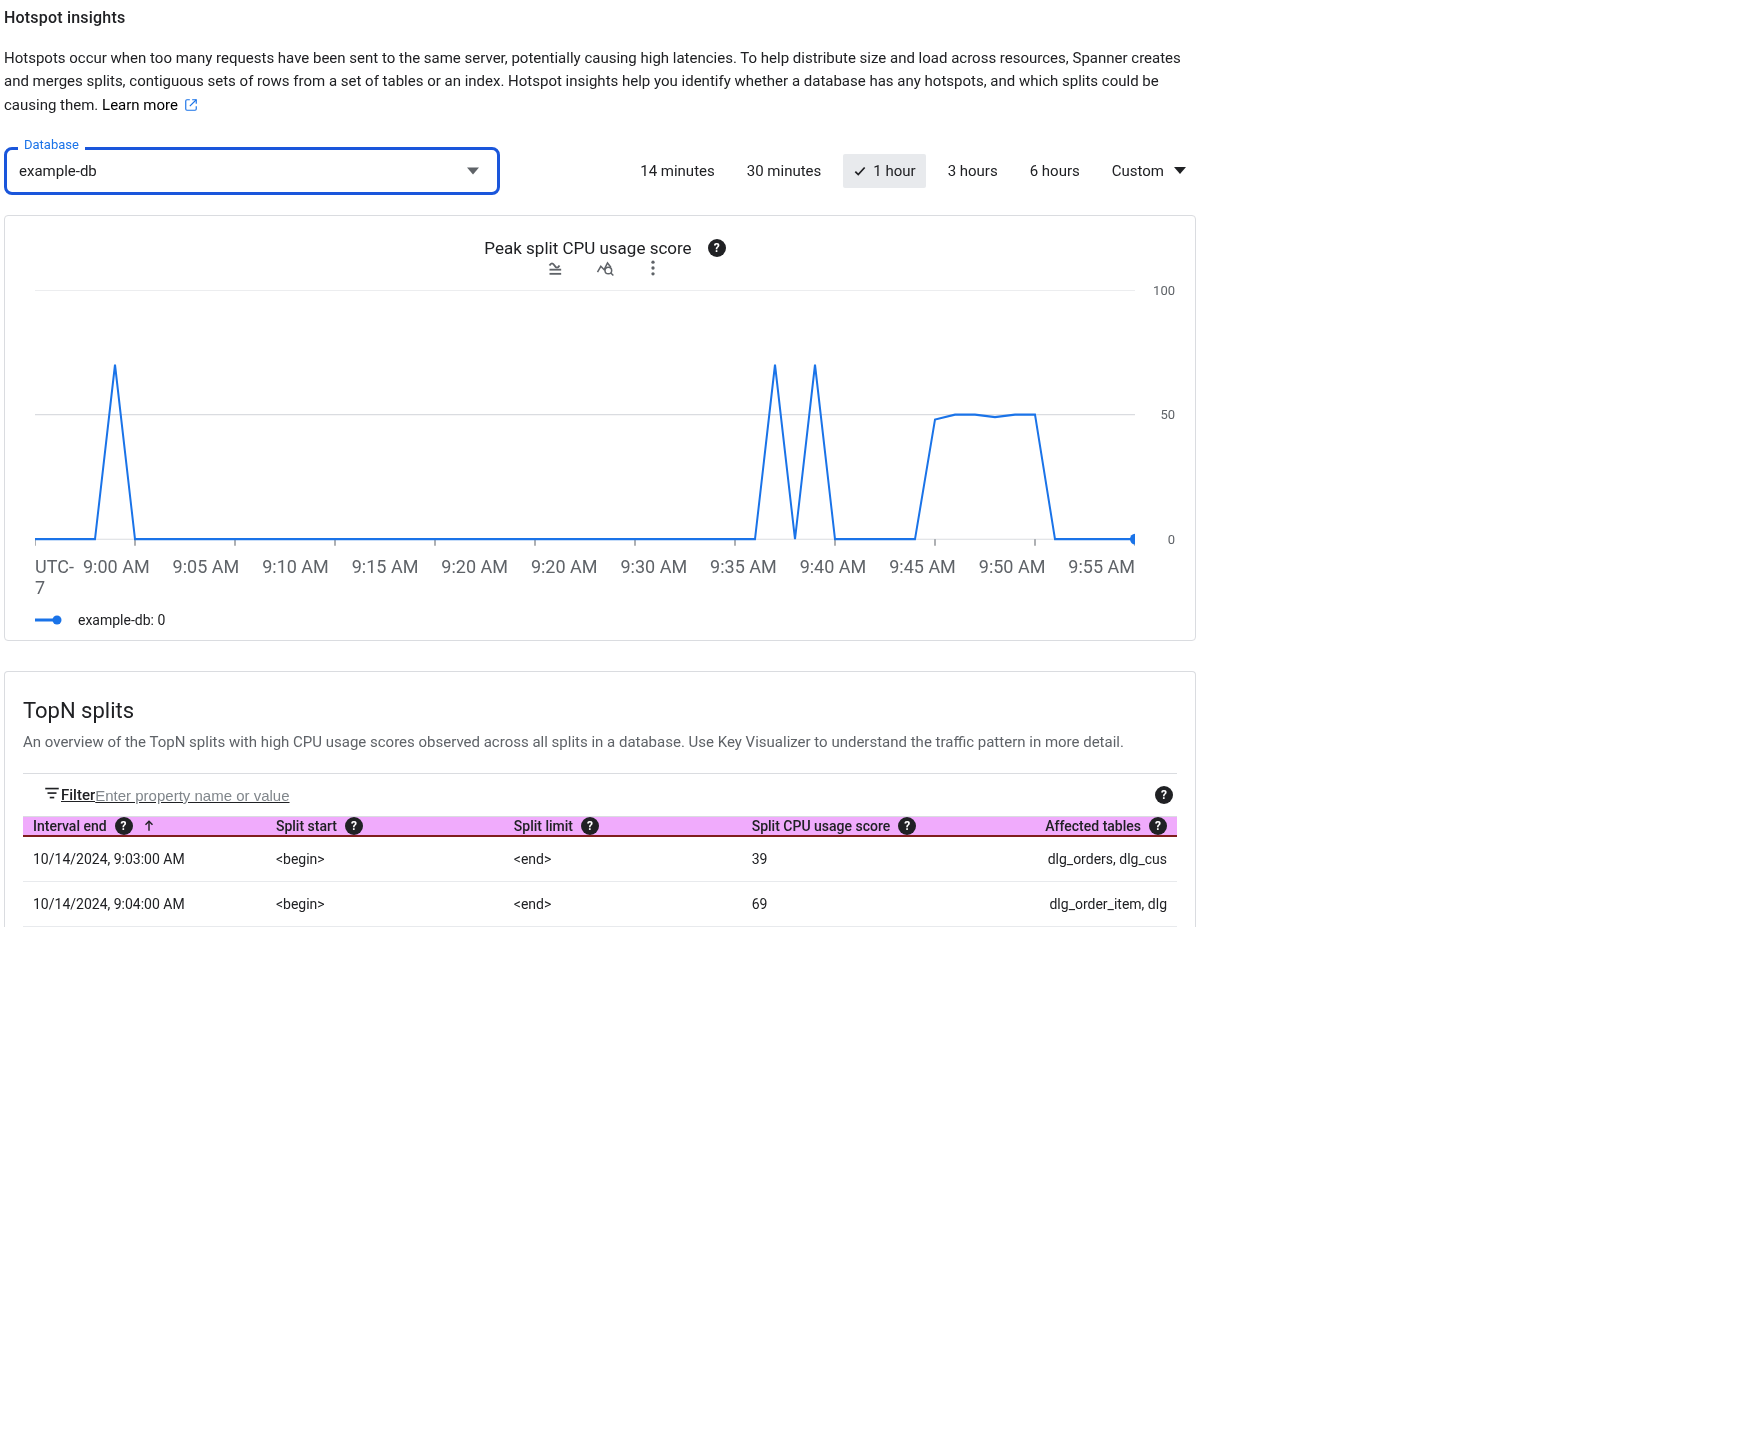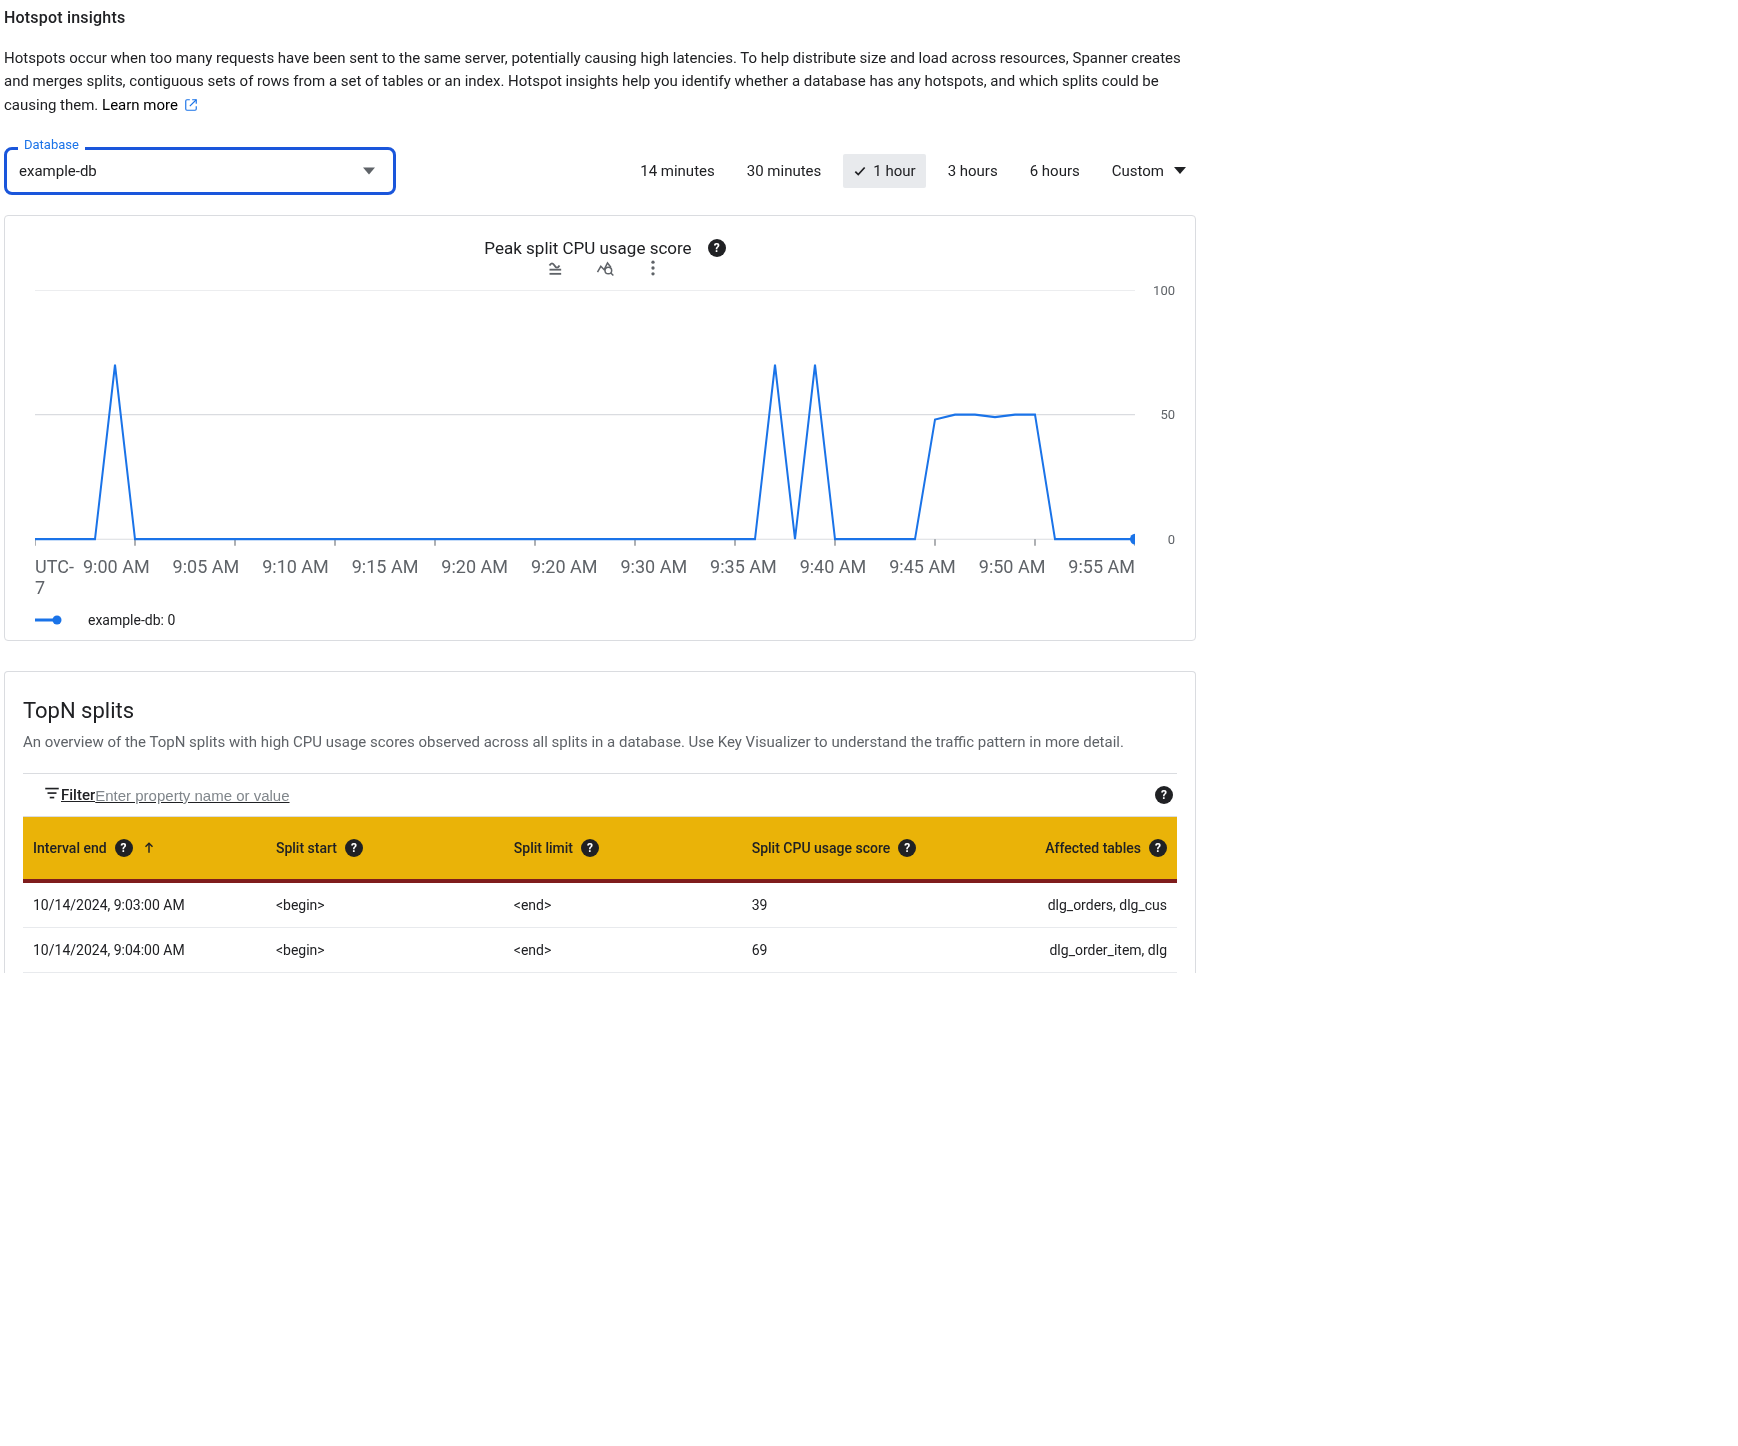--- a/index.html
+++ b/index.html
@@ -33,21 +33,21 @@
   .controls-row {
     display: flex;
     align-items: center;
     justify-content: space-between;
     margin-bottom: 20px;
   }
 
   
   .db-select-wrap {
     position: relative;
-    width: 392px;
+    width: 496px;
   }
   .db-floating-label {
     position: absolute;
     top: -10px;
     left: 14px;
     background: #fff;
     padding: 0 6px;
     font-size: 13px;
     color: #1a73e8;
     z-index: 2;
@@ -184,21 +184,21 @@
     padding-right: 40px;
   }
   .x-axis-labels .tz { width: 48px; flex: none; text-align: left; }
   .x-axis-labels .ticks { flex: 1; display: flex; justify-content: space-between; }
   .legend-row {
     margin-top: 14px;
     font-size: 14px;
     color: #202124;
     display: flex;
     align-items: center;
-    gap: 25px;
+    gap: 15px;
   }
   .legend-marker {
     width: 28px; height: 14px; display: inline-flex; align-items:center;
   }
 
   
   .topn-card {
     border: 1px solid #dadce0;
     border-top-left-radius: 4px;
     border-top-right-radius: 4px;
@@ -233,26 +233,26 @@
     color: #202124;
   }
   .filter-input::placeholder { color: #80868b; }
 
   table.splits {
     width: 100%;
     border-collapse: collapse;
     table-layout: fixed;
   }
   table.splits thead th {
-    background: #eab308;
+    background: #f0abfc;
     text-align: left;
     font-weight: 500;
     font-size: 14px;
-    padding: 22px 10px;
-    border-bottom: 4px solid #7f1d1d;
+    padding: 0 10px;
+    border-bottom: 2px solid #7f1d1d;
     white-space: nowrap;
   }
   table.splits thead th.right { text-align: right; }
   table.splits tbody td {
     padding: 14px 10px;
     font-size: 14px;
     border-bottom: 1px solid #e8eaed;
     white-space: nowrap;
     overflow: hidden;
     text-overflow: ellipsis;

